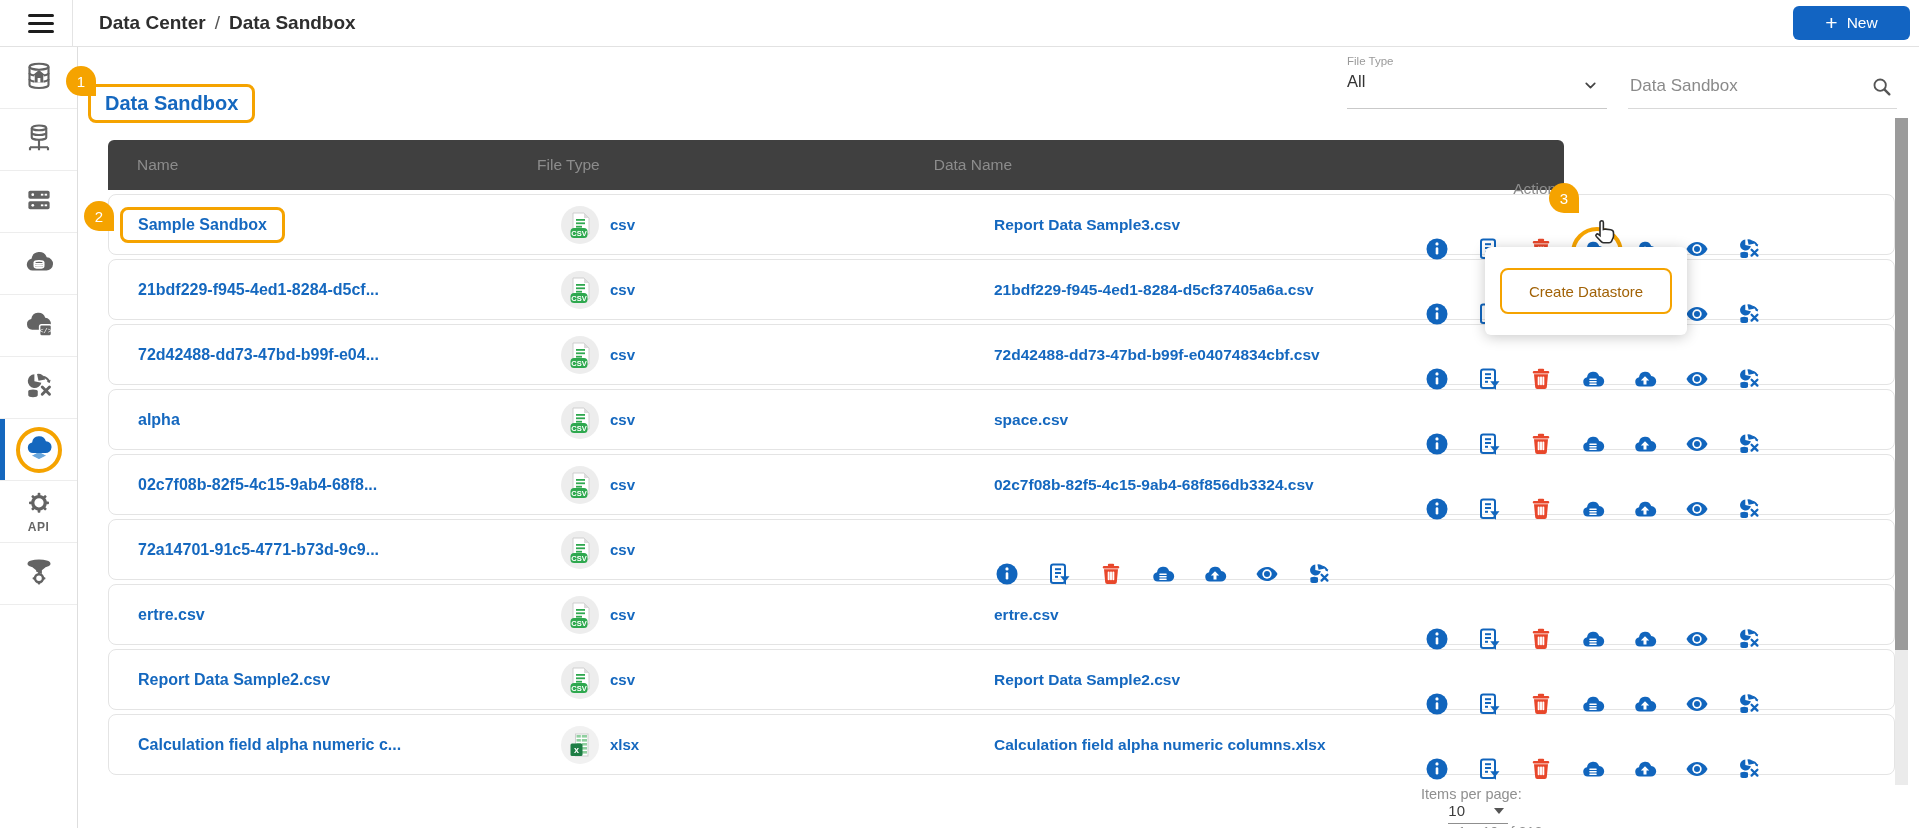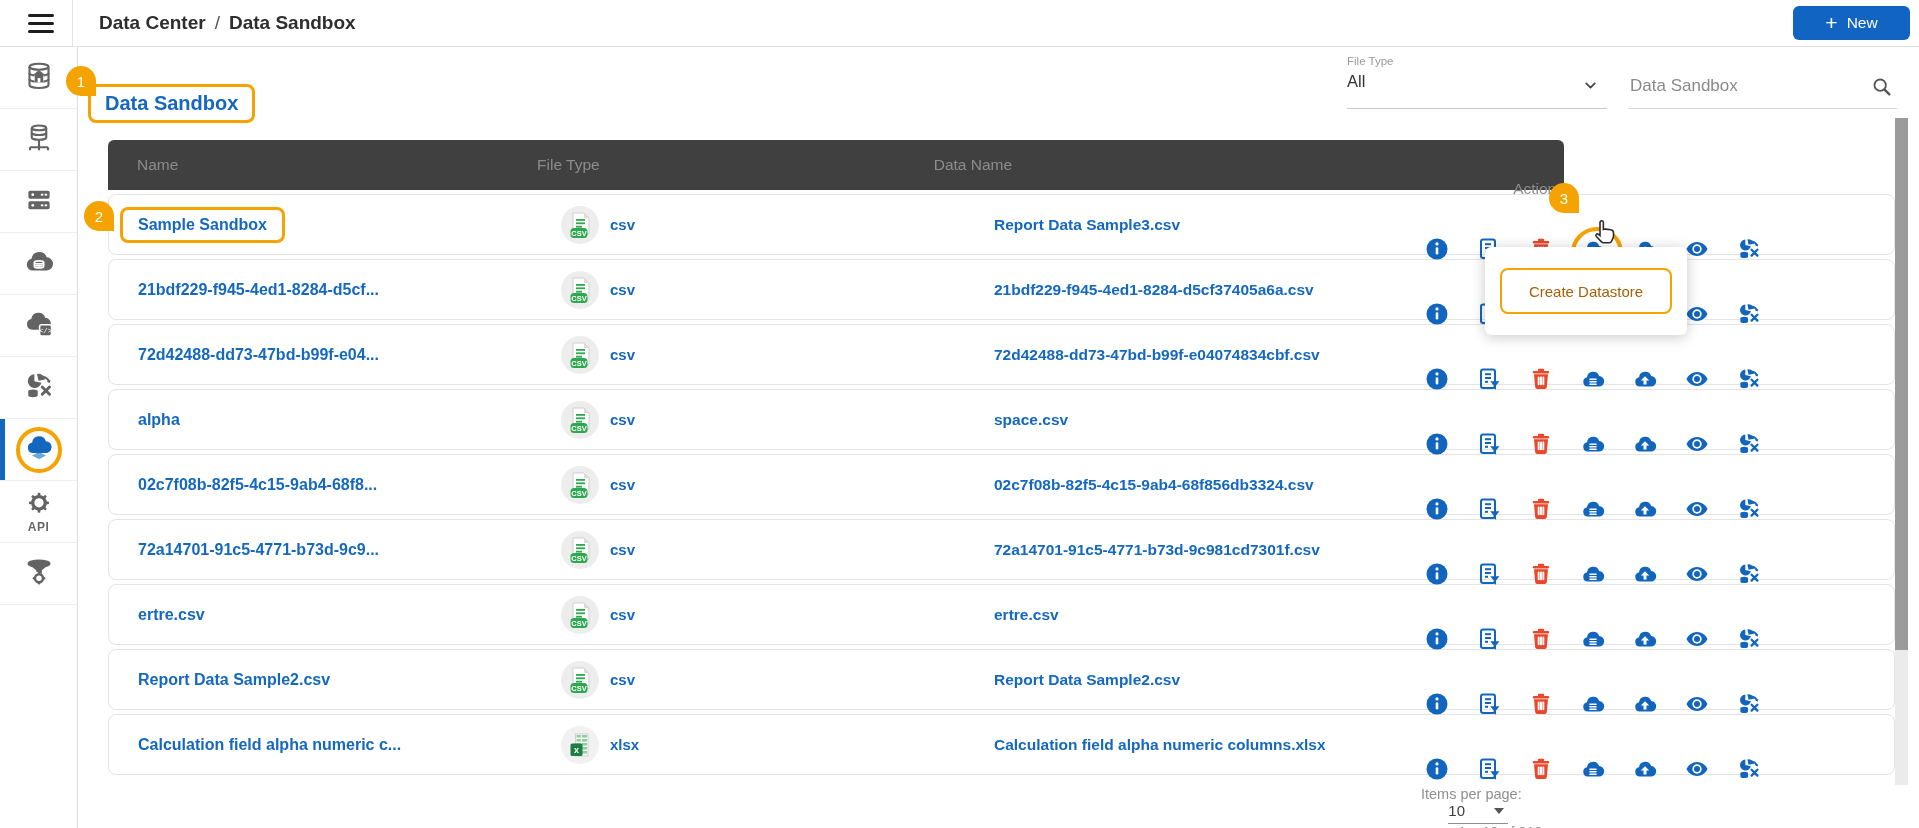--- a/index.html
+++ b/index.html
@@ -651,21 +651,20 @@
             <path d="M12 7h11l5 5v16H12z" fill="#fff" stroke="#cfcfcf"></path>
             <path d="M23 7l5 5h-5z" fill="#dcdcdc"></path>
             <rect x="15" y="13" width="9" height="1.8" fill="#2EA84E"></rect>
             <rect x="15" y="16.4" width="9" height="1.8" fill="#2EA84E"></rect>
             <rect x="15" y="19.8" width="6" height="1.8" fill="#2EA84E"></rect>
             <rect x="9.5" y="22" width="17" height="10" rx="3.5" fill="#2EA84E"></rect>
             <text x="18" y="29.6" font-size="7.5" font-weight="bold" fill="#fff" text-anchor="middle">CSV</text>
           </svg></span>
         <span class="ftype-label">csv</span>
       </div>
-      <div class="col-file"><span class="file-link">72a14701-91c5-4771-b73d-9c981cd7301f.csv</span></div>
       <div class="col-actions">
         <span class="action">
           <svg viewBox="0 0 24 24">
             <circle cx="12" cy="12" r="10.5" fill="#1165bd"></circle>
             <rect x="10.7" y="10.2" width="2.6" height="7.4" rx="1.3" fill="#fff"></rect>
             <circle cx="12" cy="6.9" r="1.6" fill="#fff"></circle>
           </svg>
         </span>
         <span class="action">
           <svg viewBox="0 0 24 24">

